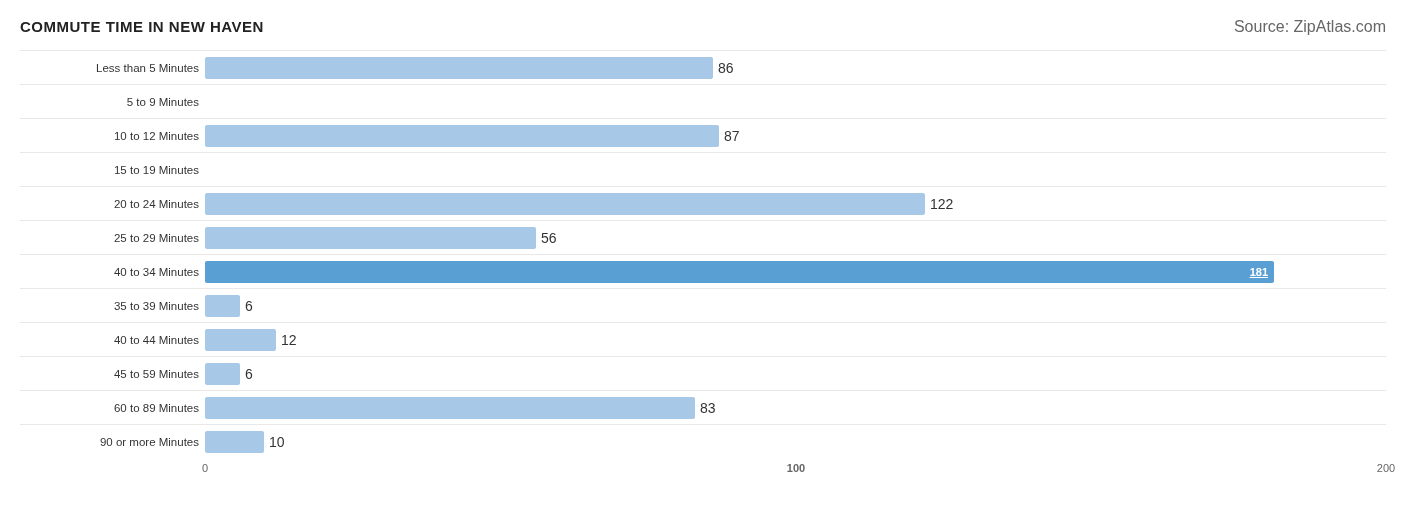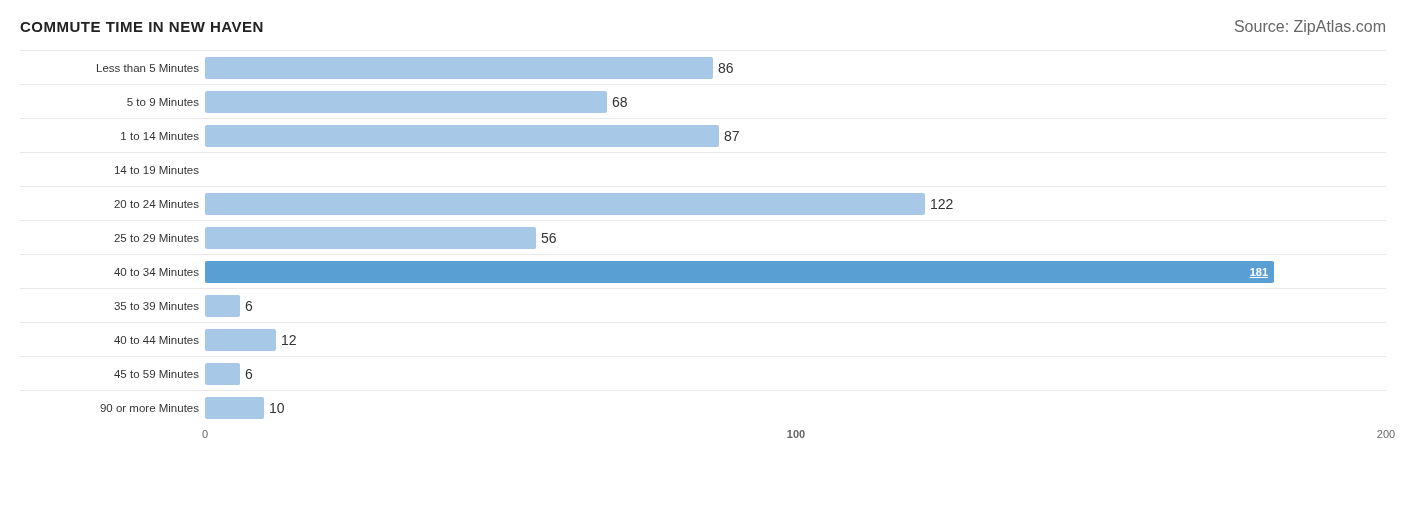--- a/index.html
+++ b/index.html
@@ -109,34 +109,30 @@
 
   <div class="bar-row">
         <div class="bar-label">Less than 5 Minutes</div>
         <div class="bar-area">
           <div class="bar bar-normal" style="width: 508px;"></div>
           <span class="bar-value">86</span>
         </div>
       </div>
       <div class="bar-row">
         <div class="bar-label">5 to 9 Minutes</div>
-        <div class="bar-area">
-          <div class="bar bar-normal" style="width: 402px;"></div>
-          <span class="bar-value">68</span>
-        </div>
       </div>
       <div class="bar-row">
-        <div class="bar-label">1 to 14 Minutes</div>
+        <div class="bar-label">10 to 12 Minutes</div>
         <div class="bar-area">
           <div class="bar bar-normal" style="width: 514px;"></div>
           <span class="bar-value">87</span>
         </div>
       </div>
       <div class="bar-row">
-        <div class="bar-label">14 to 19 Minutes</div>
+        <div class="bar-label">15 to 19 Minutes</div>
       </div>
       <div class="bar-row">
         <div class="bar-label">20 to 24 Minutes</div>
         <div class="bar-area">
           <div class="bar bar-normal" style="width: 720px;"></div>
           <span class="bar-value">122</span>
         </div>
       </div>
       <div class="bar-row">
         <div class="bar-label">25 to 29 Minutes</div>
@@ -168,20 +164,27 @@
         </div>
       </div>
       <div class="bar-row">
         <div class="bar-label">45 to 59 Minutes</div>
         <div class="bar-area">
           <div class="bar bar-normal" style="width: 35px;"></div>
           <span class="bar-value">6</span>
         </div>
       </div>
       <div class="bar-row">
+        <div class="bar-label">60 to 89 Minutes</div>
+        <div class="bar-area">
+          <div class="bar bar-normal" style="width: 490px;"></div>
+          <span class="bar-value">83</span>
+        </div>
+      </div>
+      <div class="bar-row">
         <div class="bar-label">90 or more Minutes</div>
         <div class="bar-area">
           <div class="bar bar-normal" style="width: 59px;"></div>
           <span class="bar-value">10</span>
         </div>
       </div>
       <div style="position: relative; margin-left: 185px; height: 20px;">
         <span class="x-tick" style="left: 0px; transform: translateX(-50%); top: 4px;">0</span>
         <span class="x-tick" style="left: 591px; transform: translateX(-50%); top: 4px; font-weight: bold;">100</span>
         <span class="x-tick" style="left: 1181px; transform: translateX(-50%); top: 4px; text-align: right;">200</span>

